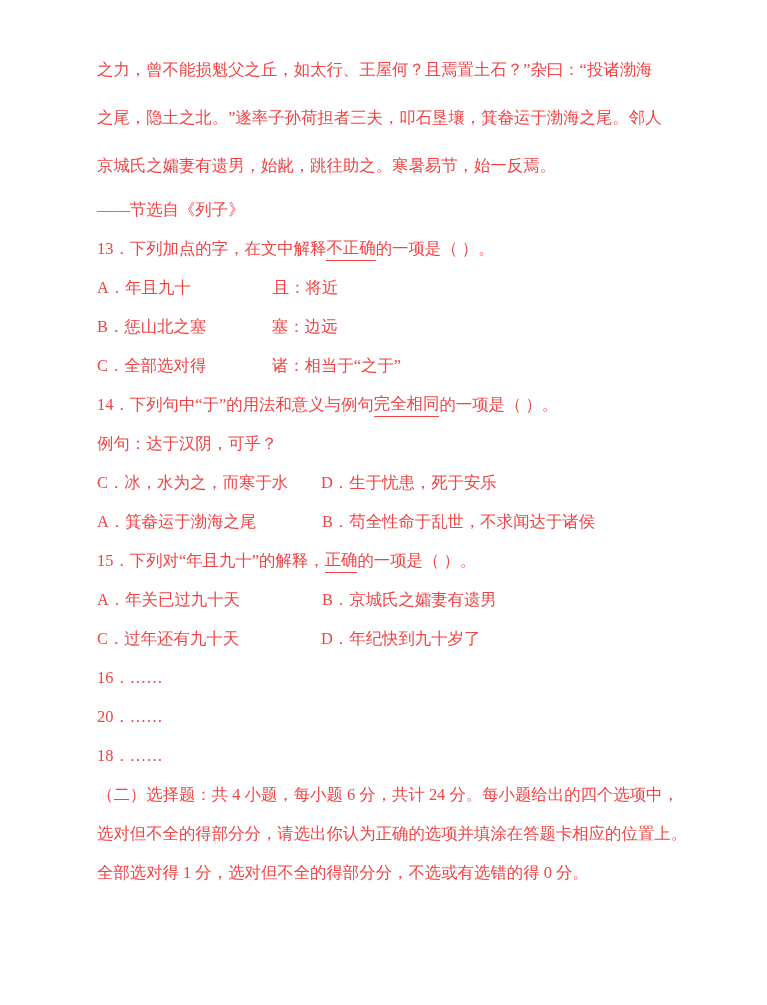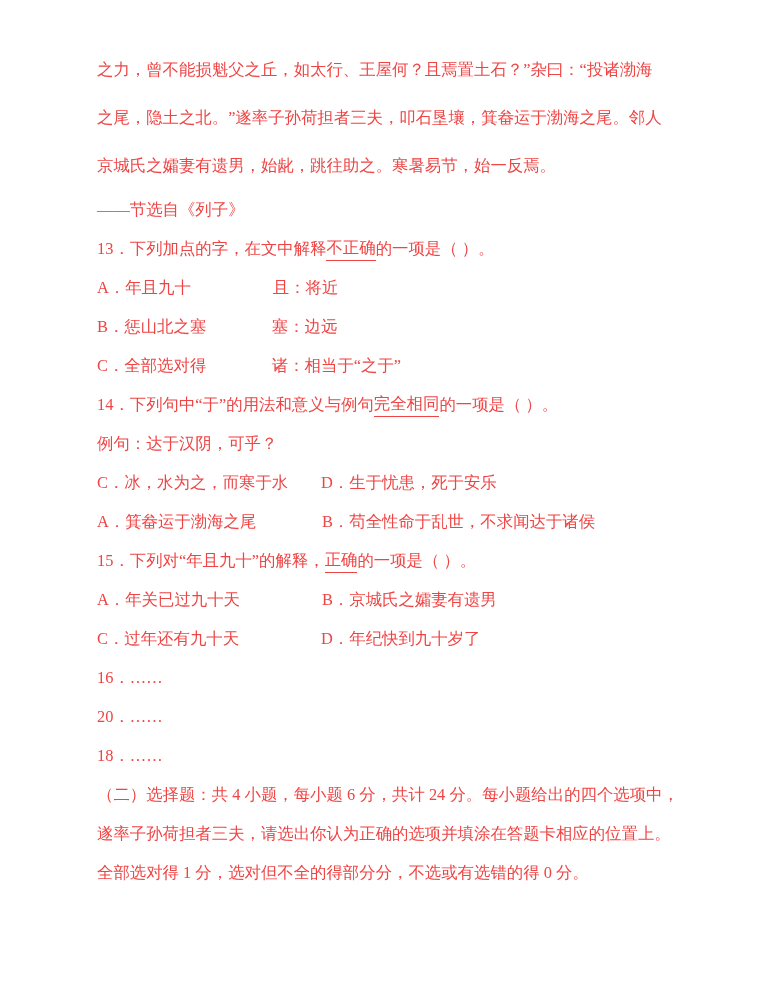--- a/index.html
+++ b/index.html
@@ -51,15 +51,15 @@
     <div class="line"><span class="">例句：达于汉阴，可乎？</span></div>
     <div class="line"><span class="">C．冰，水为之，而寒于水　　D．生于忧患，死于安乐</span></div>
     <div class="line"><span class="">A．箕畚运于渤海之尾　　　　B．苟全性命于乱世，不求闻达于诸侯</span></div>
     <div class="line"><span class="">15．下列对“年且九十”的解释，</span><span class="u">正确</span><span class="">的一项是（ ）。</span></div>
     <div class="line"><span class="">A．年关已过九十天　　　　　B．京城氏之孀妻有遗男</span></div>
     <div class="line"><span class="">C．过年还有九十天　　　　　D．年纪快到九十岁了</span></div>
     <div class="line"><span class="">16．……</span></div>
     <div class="line"><span class="">20．……</span></div>
     <div class="line"><span class="">18．……</span></div>
     <div class="line"><span class="">（二）选择题：共 4 小题，每小题 6 分，共计 24 分。每小题给出的四个选项中，</span></div>
-    <div class="line"><span class="">遂率子孙荷担者三夫，请选出你认为正确的选项并填涂在答题卡相应的位置上。</span></div>
+    <div class="line"><span class="">选对但不全的得部分分，请选出你认为正确的选项并填涂在答题卡相应的位置上。</span></div>
     <div class="line"><span class="">全部选对得 1 分，选对但不全的得部分分，不选或有选错的得 0 分。</span></div>
   </div>
 
 </body></html>

